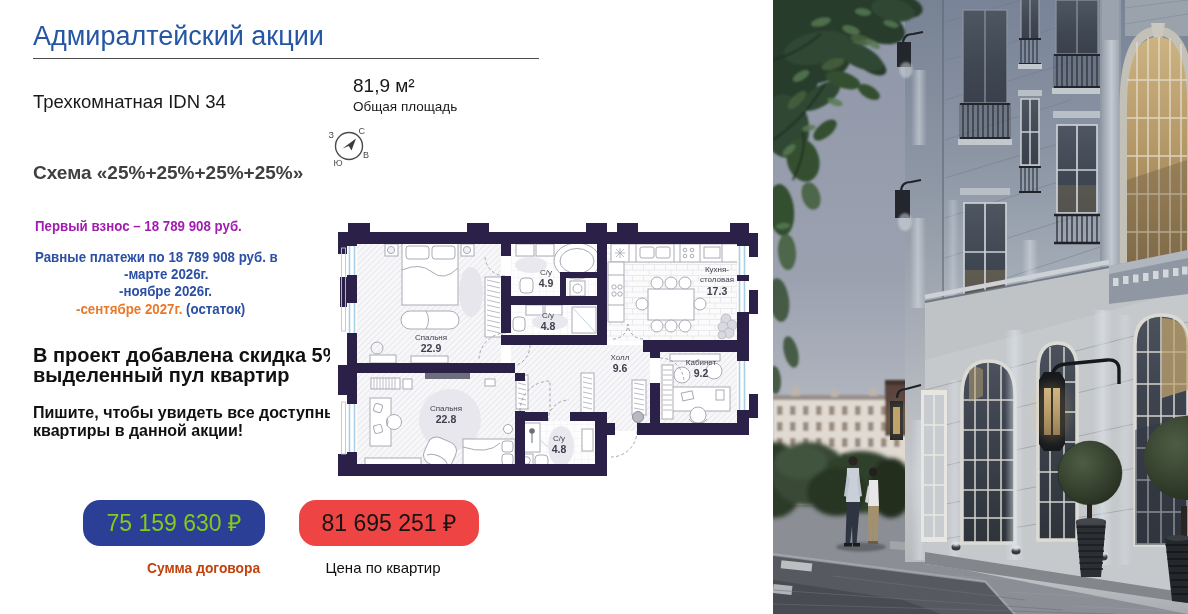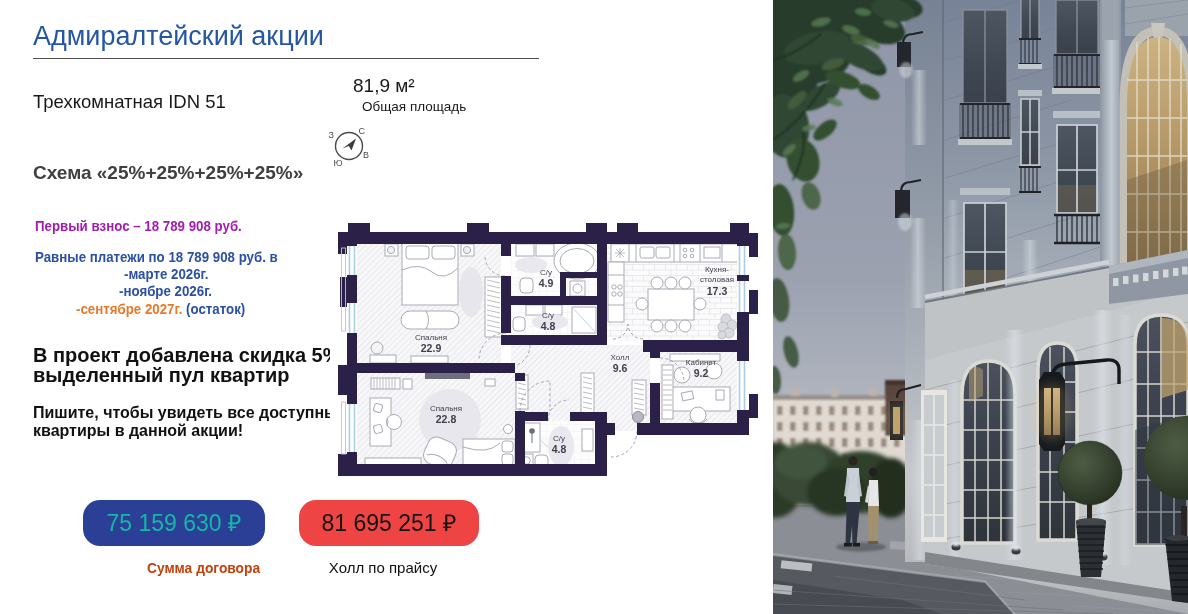--- a/index.html
+++ b/index.html
@@ -7,25 +7,25 @@
   .abs{position:absolute;}
   .cnd{display:inline-block;transform:scaleX(0.886);transform-origin:0 50%;white-space:nowrap;}
 </style>
 </head>
 <body>
 
 <div class="abs" style="left:33px;top:21px;font-size:27px;color:#2456a4;">Адмиралтейский акции</div>
 
 <div class="abs" style="left:33px;top:58px;width:506px;height:1.4px;background:#4d4d4d;"></div>
 
-<div class="abs" style="left:33px;top:91px;font-size:18.5px;color:#191919;">Трехкомнатная IDN 51</div>
+<div class="abs" style="left:33px;top:91px;font-size:18.5px;color:#191919;">Трехкомнатная IDN 34</div>
 
 <div class="abs" style="left:353px;top:75px;font-size:19px;color:#191919;">81,9 м²</div>
 
-<div class="abs" style="left:353px;top:99px;font-size:13.5px;color:#191919;margin-left:9px;">Общая площадь</div>
+<div class="abs" style="left:353px;top:99px;font-size:13.5px;color:#191919;">Общая площадь</div>
 
 <svg class="abs" style="left:327px;top:122px;" width="50" height="50" viewBox="0 0 50 50">
   <circle cx="22" cy="24" r="13.5" fill="none" stroke="#4a4a4a" stroke-width="1.4"></circle>
   <path d="M 29 16.5 L 24.5 28.5 L 21.8 24 L 15.5 26.5 Z" fill="#3d3d3d"></path>
   <text x="31.5" y="12" font-size="9" fill="#4a4a4a">С</text>
   <text x="36" y="36" font-size="9" fill="#4a4a4a">В</text>
   <text x="6.5" y="44" font-size="9" fill="#4a4a4a">Ю</text>
   <text x="1.5" y="16" font-size="9" fill="#4a4a4a">З</text>
 </svg>
 
@@ -36,27 +36,27 @@
 <div class="abs" style="left:34.5px;top:248px;font-size:15px;font-weight:bold;color:#2b4fa5;line-height:17.2px;text-align:center;">
 <span class="cnd">Равные платежи по 18 789 908 руб. в</span><br>
 <span class="cnd">-марте 2026г.</span><br>
 <span class="cnd">-ноябре 2026г.</span><br>
 <span class="cnd"><span style="color:#e8782a;">-сентябре 2027г.</span> (остаток)</span></div>
 
 <div class="abs" style="left:33px;top:346px;font-size:20px;font-weight:bold;color:#111;line-height:19.5px;">В проект добавлена скидка 5% на<br>выделенный пул квартир</div>
 
 <div class="abs" style="left:33px;top:403.5px;font-size:16px;font-weight:bold;color:#111;line-height:18.5px;white-space:nowrap;">Пишите, чтобы увидеть все доступные<br>квартиры в данной акции!</div>
 
-<div class="abs" style="left:83px;top:500px;width:182px;height:46px;border-radius:17px;background:#2b3f96;color:#14b8a6;font-size:23px;text-align:center;line-height:46px;">75 159 630 <span style="font-family:'Liberation Serif',serif;">₽</span></div>
+<div class="abs" style="left:83px;top:500px;width:182px;height:46px;border-radius:17px;background:#2b3f96;color:#84cc16;font-size:23px;text-align:center;line-height:46px;">75 159 630 <span style="font-family:'Liberation Serif',serif;">₽</span></div>
 
 <div class="abs" style="left:299px;top:500px;width:180px;height:46px;border-radius:17px;background:#ef4444;color:#141414;font-size:23px;text-align:center;line-height:46px;">81 695 251 <span style="font-family:'Liberation Serif',serif;">₽</span></div>
 
 <div class="abs" style="left:83px;top:559px;width:182px;text-align:right;font-size:15px;font-weight:bold;color:#c2410c;line-height:17px;"><span style="display:inline-block;transform:scaleX(0.92);">Сумма договора</span></div>
 
-<div class="abs" style="left:293px;top:559px;width:180px;text-align:center;font-size:15px;color:#111;line-height:17px;">Холл по прайсу</div>
+<div class="abs" style="left:293px;top:559px;width:180px;text-align:center;font-size:15px;color:#111;line-height:17px;">Цена по квартир</div>
 
 <div id="planwrap" class="abs" style="left:330px;top:215px;width:438px;height:285px;background:#fff;">
 <svg width="438" height="285" viewBox="0 0 438 285" style="position:absolute;left:0;top:0;">
 <defs>
 <pattern id="hatch" width="4.2" height="4.2" patternTransform="rotate(45)" patternUnits="userSpaceOnUse">
   <rect width="4.2" height="4.2" fill="#f7f7f9"></rect>
   <line x1="0" y1="0" x2="0" y2="4.2" stroke="#dcdce2" stroke-width="1"></line>
 </pattern>
 <pattern id="tile" width="22" height="11" patternUnits="userSpaceOnUse">
   <rect width="22" height="11" fill="#fbfbfc"></rect>

